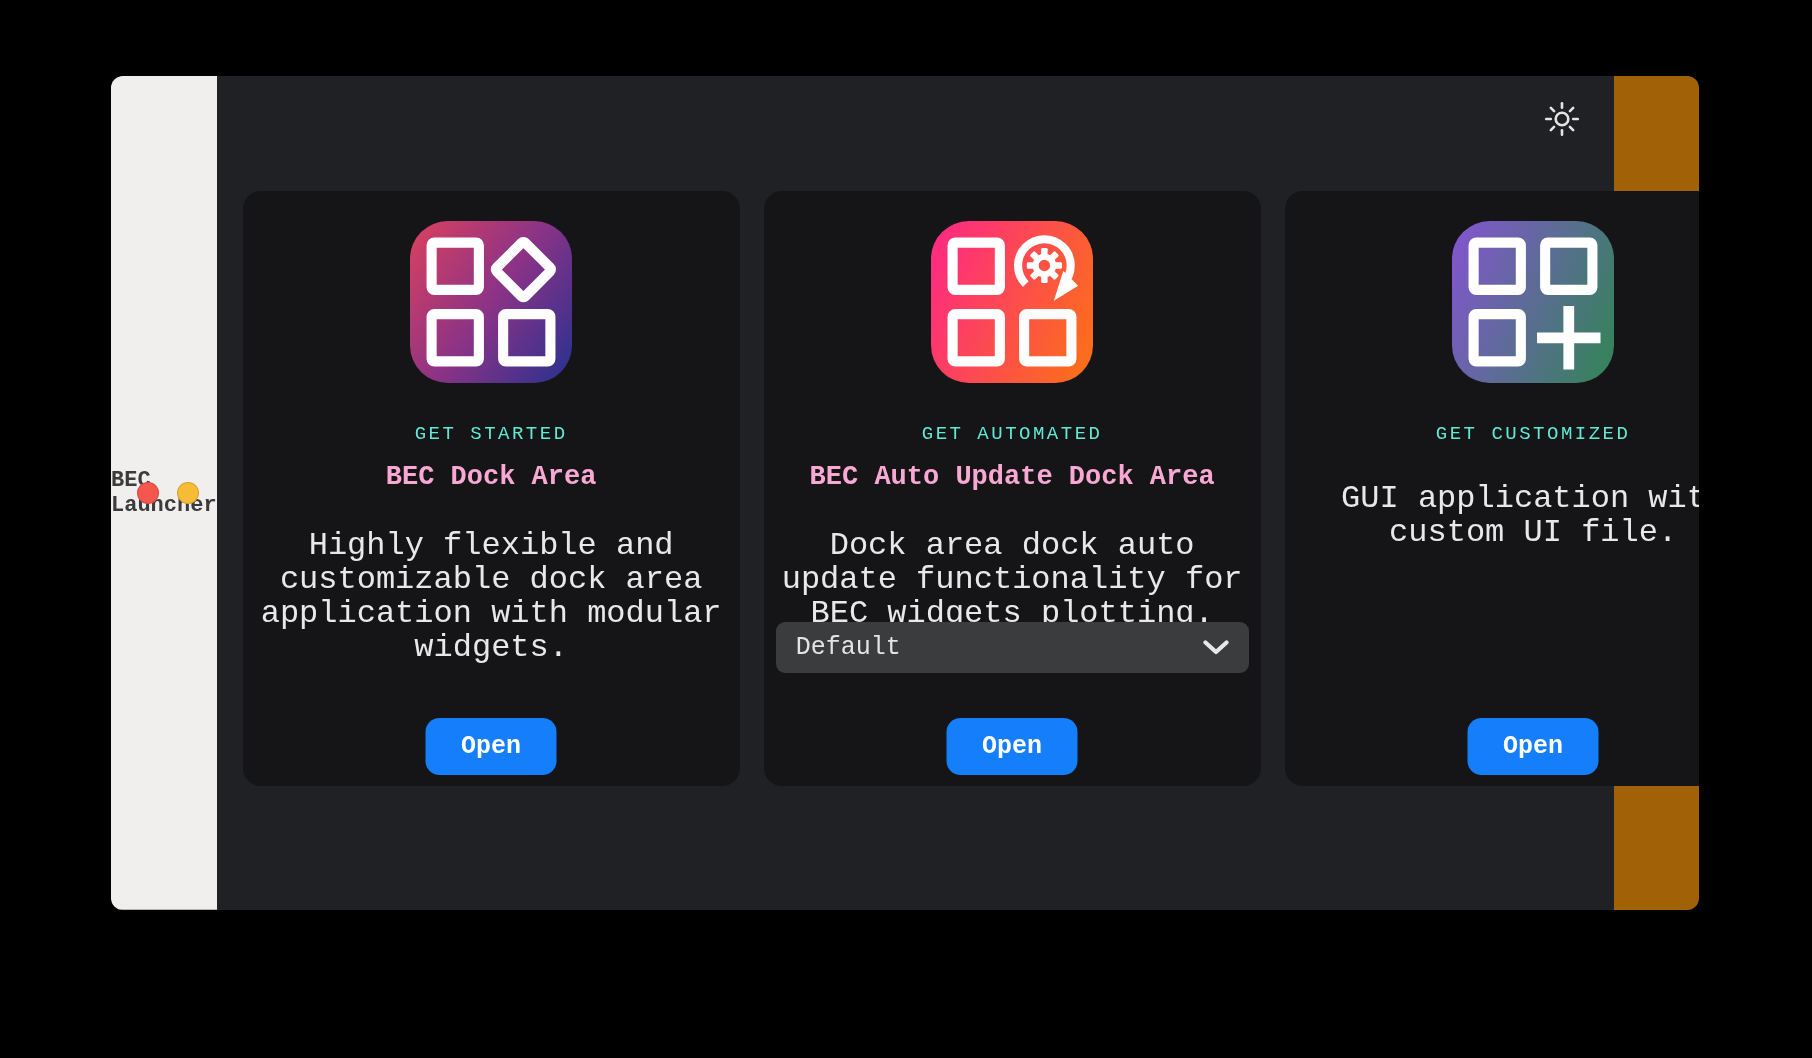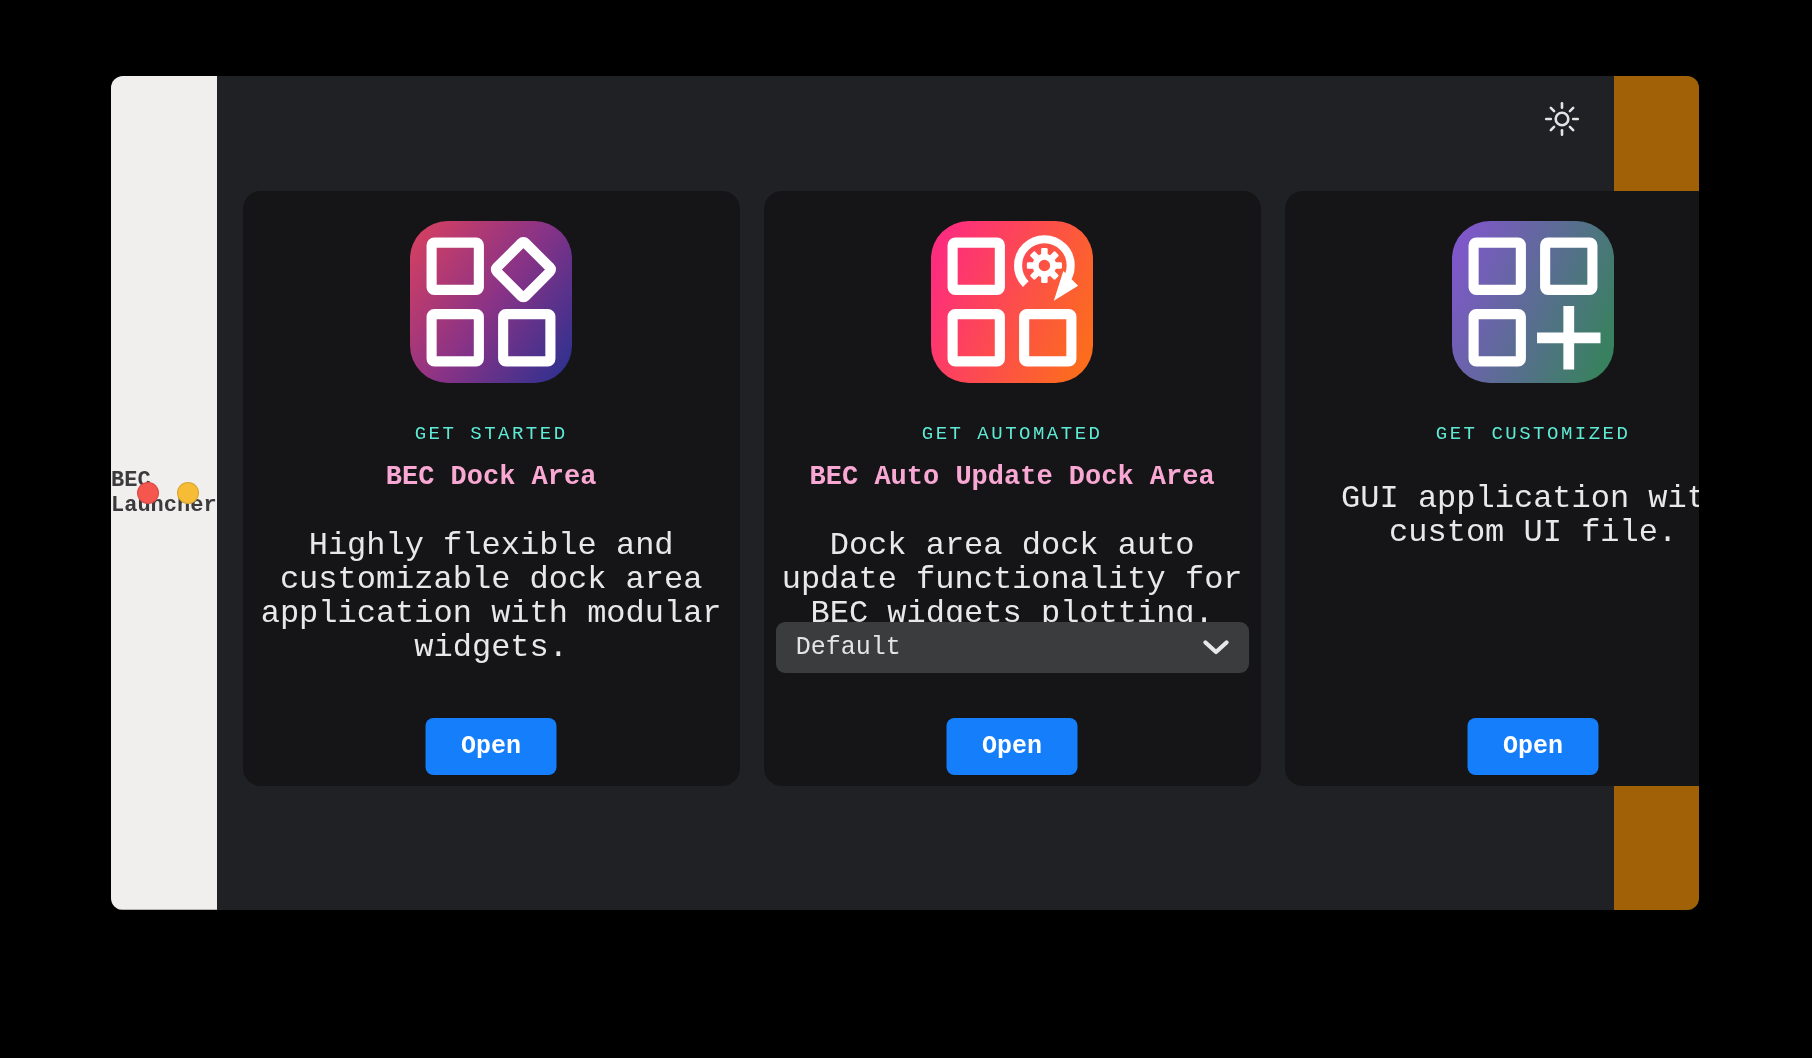--- a/index.html
+++ b/index.html
@@ -142,21 +142,21 @@
   }
   .open-btn {
     position: absolute;
     bottom: 11px;
     left: 50%;
     transform: translateX(-50%);
     width: 131px;
     height: 57px;
     background: #157efb;
     border: none;
-    border-radius: 8px;
+    border-radius: 14px;
     color: #ffffff;
     font-size: 25px;
     font-weight: bold;
     font-family: inherit;
     cursor: pointer;
   }
   .statusbar {
     flex: 0 0 40px;
     background: #a16207;
     display: flex;

